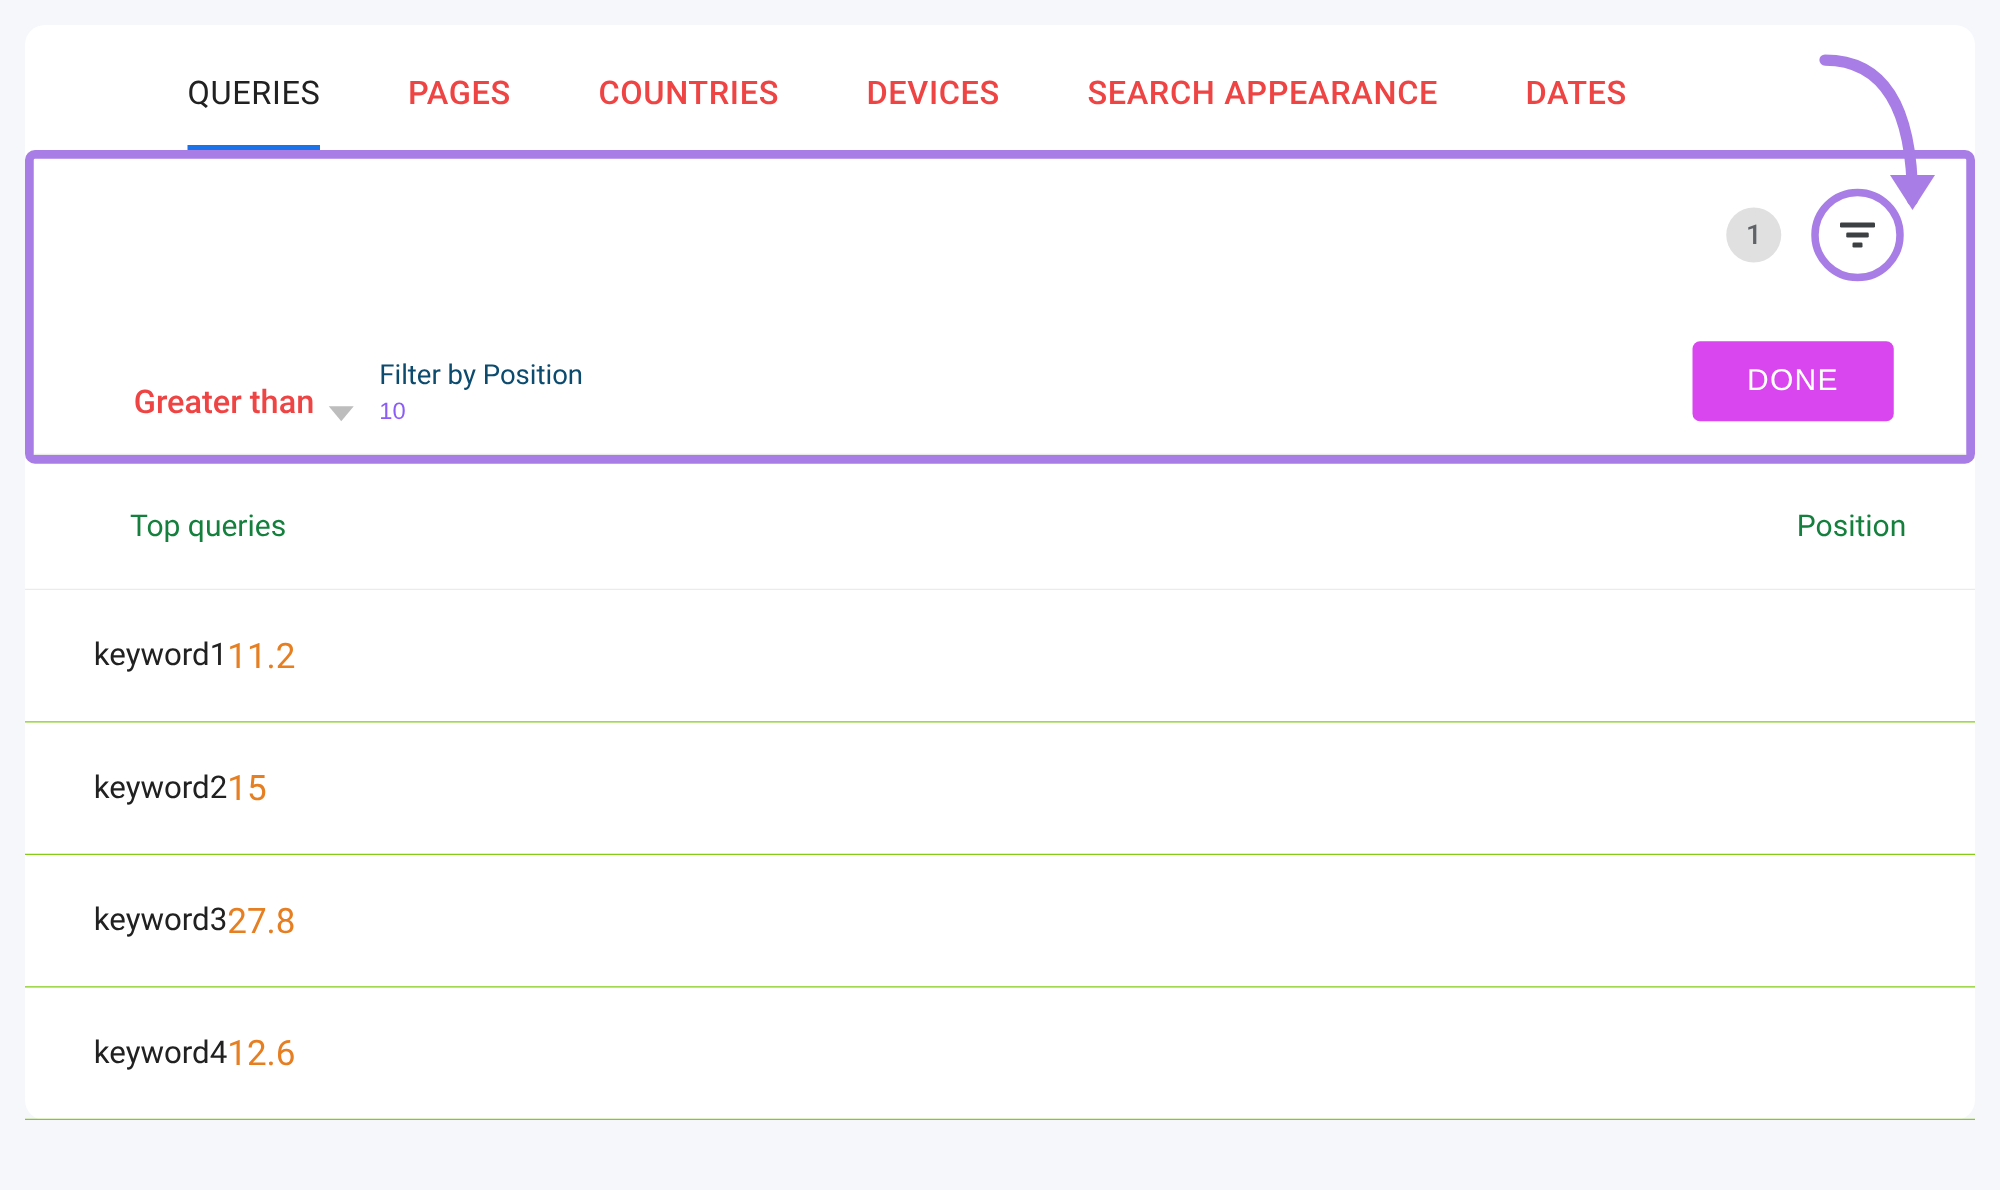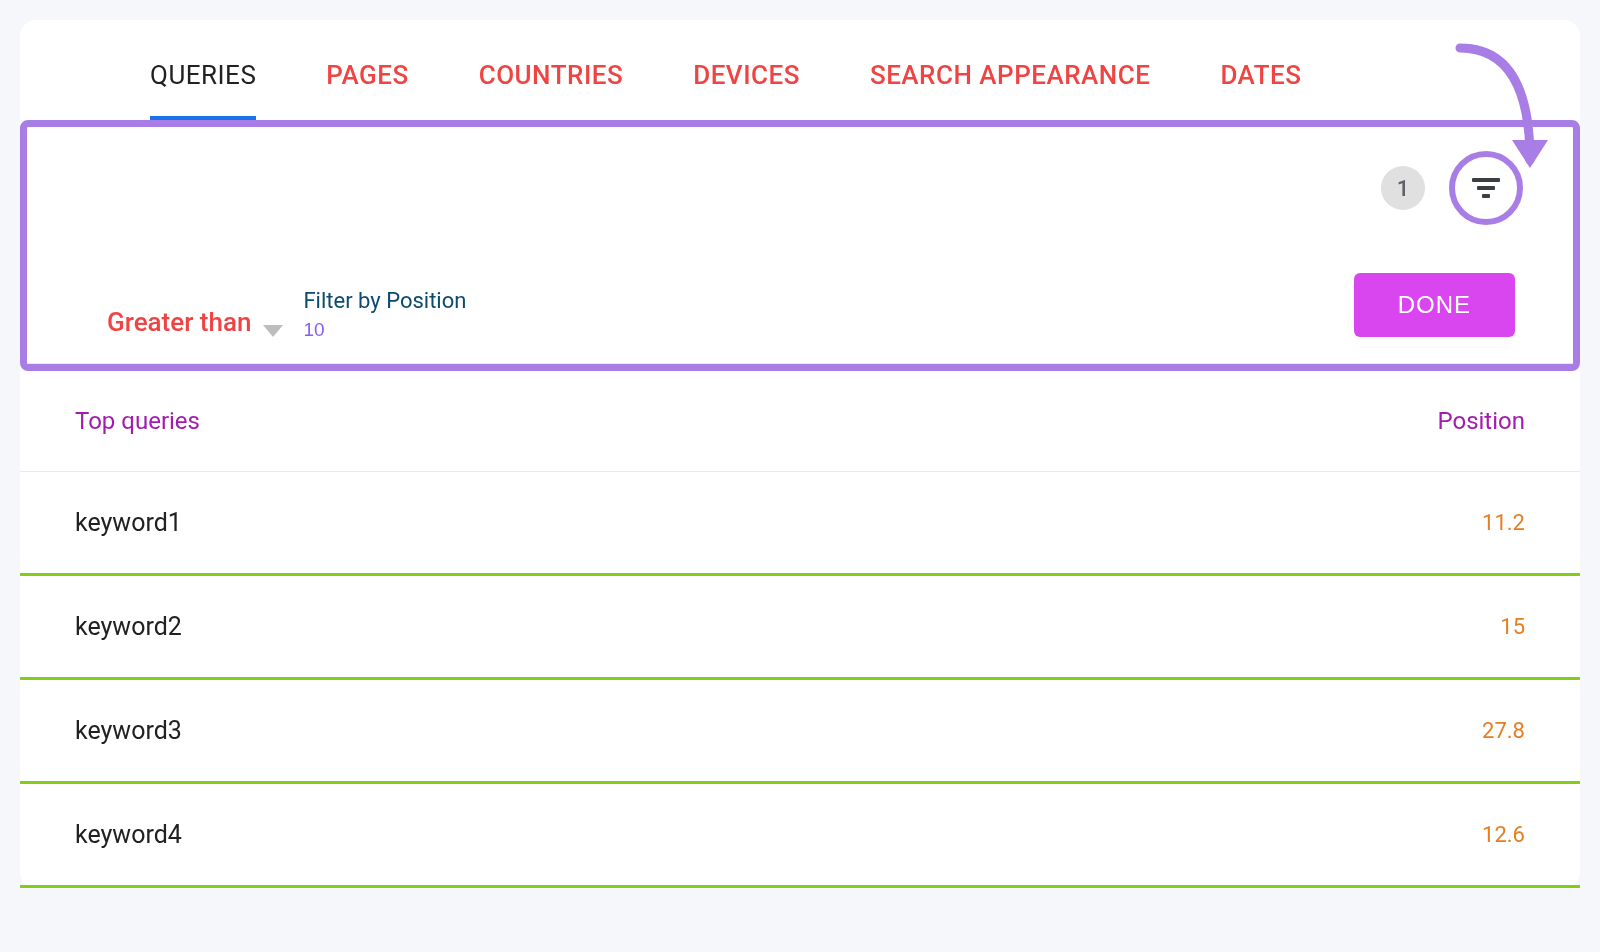--- a/index.html
+++ b/index.html
@@ -188,43 +188,44 @@
     
     .table-header {
       display: flex;
       justify-content: space-between;
       padding: 36px 55px 36px 55px;
       border-bottom: 1px solid #ebebeb;
     }
     
     .th {
       font-size: 24px;
-      color: #a21caf;
+      color: #15803d;
+      margin-left: 29px;
     }
     
     .table-body {
       display: flex;
       flex-direction: column;
     }
     
     .table-row {
       display: flex;
-      justify-content: space-between;
+      justify-content: flex-start;
       padding: 36px 55px 36px 55px;
-      border-bottom: 3px solid #84cc16;
+      border-bottom: 1px solid #84cc16;
       align-items: center;
     }
     
     .query-cell {
       font-size: 25px;
       color: #212121;
     }
     
     .position-cell {
-      font-size: 22px;
+      font-size: 28px;
       color: #e67e22;
     }
   </style>
 </head>
 <body>
 
 <div class="panel">
 
   <svg class="arrow-annotation" width="120" height="170" viewBox="0 0 120 170">
     <path d="M 20 8 Q 90 8 90 120" stroke="#a87ee6" stroke-width="9" fill="none" stroke-linecap="round"></path>

